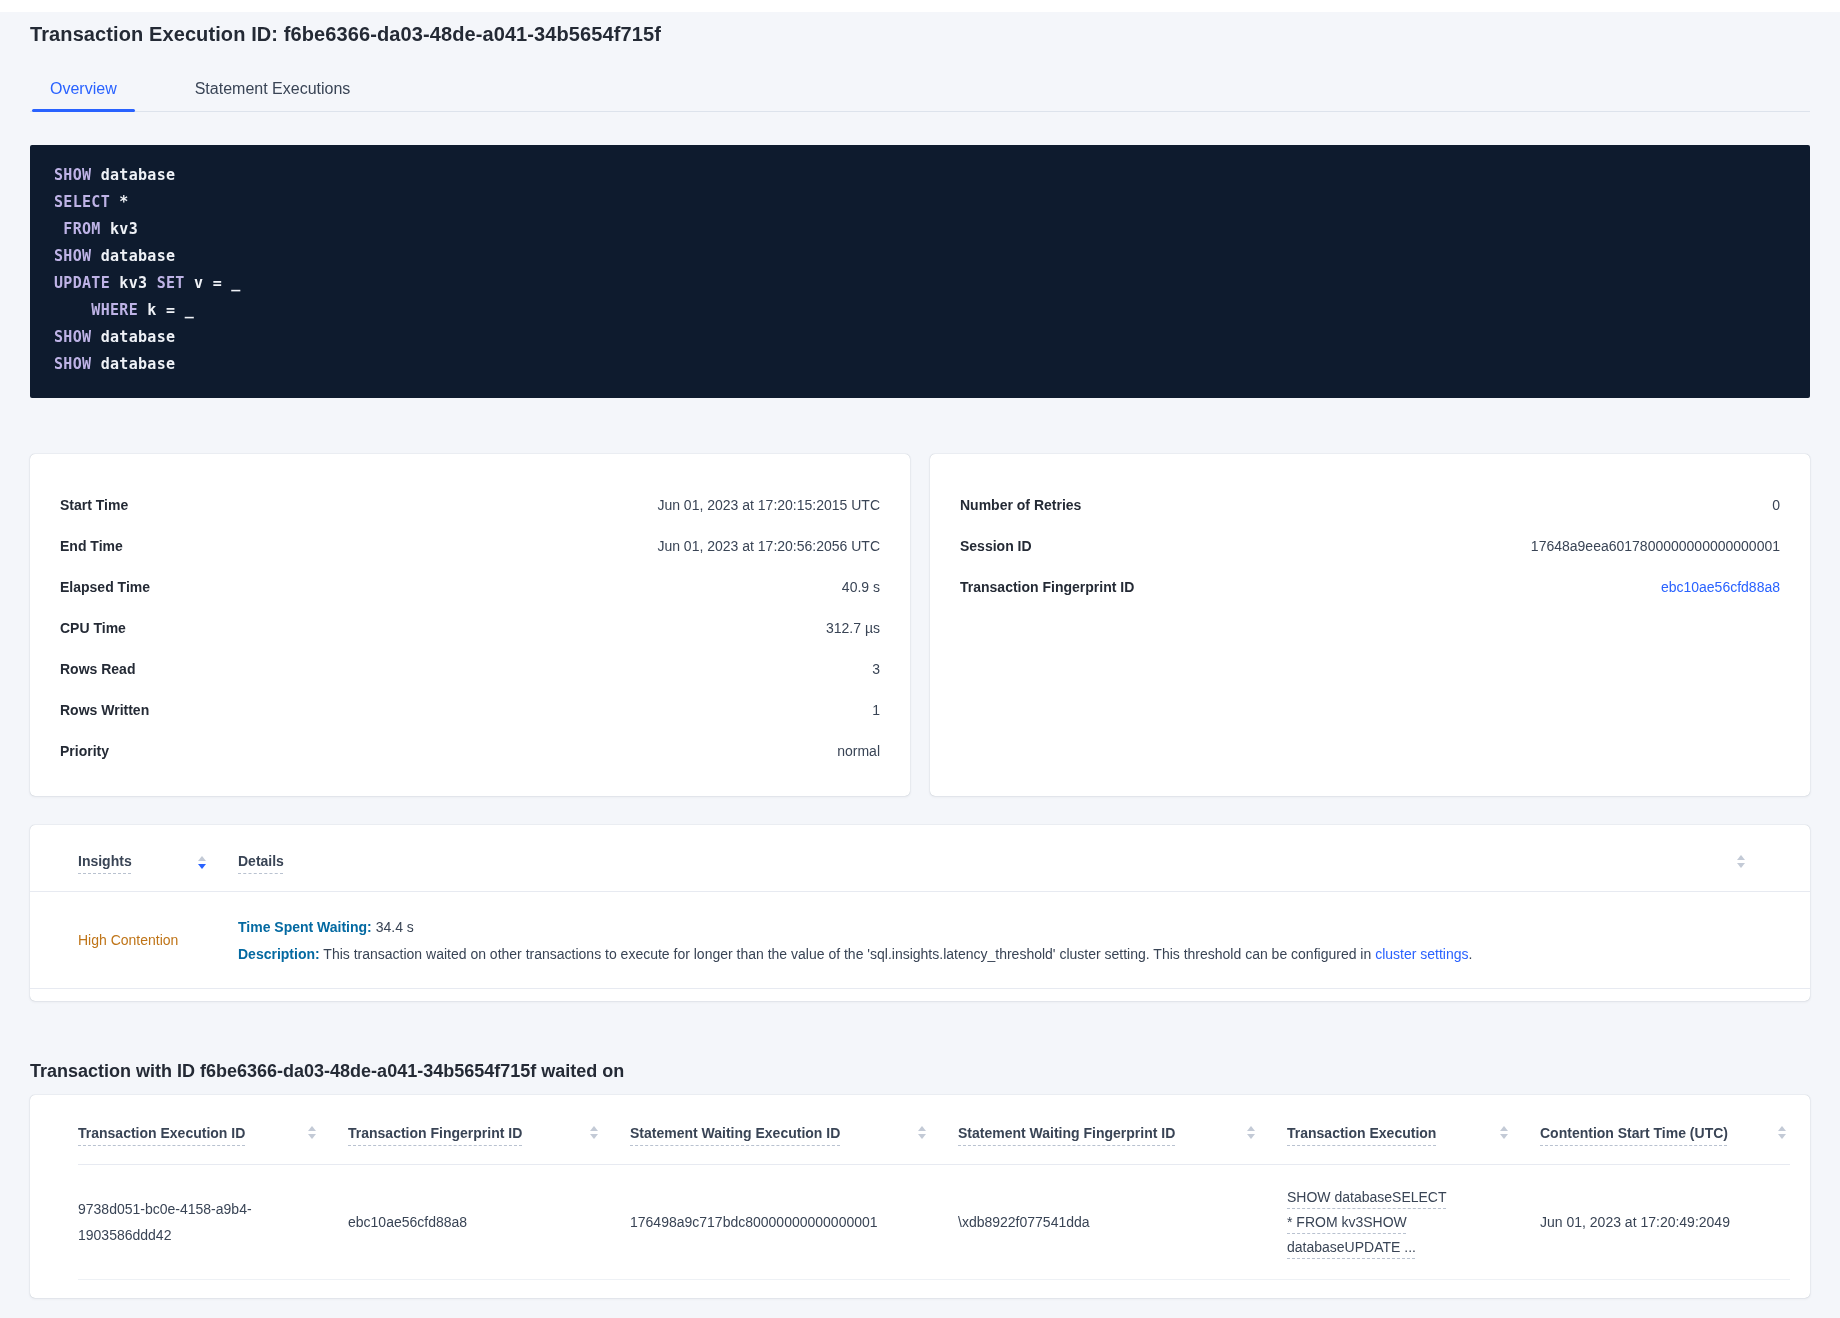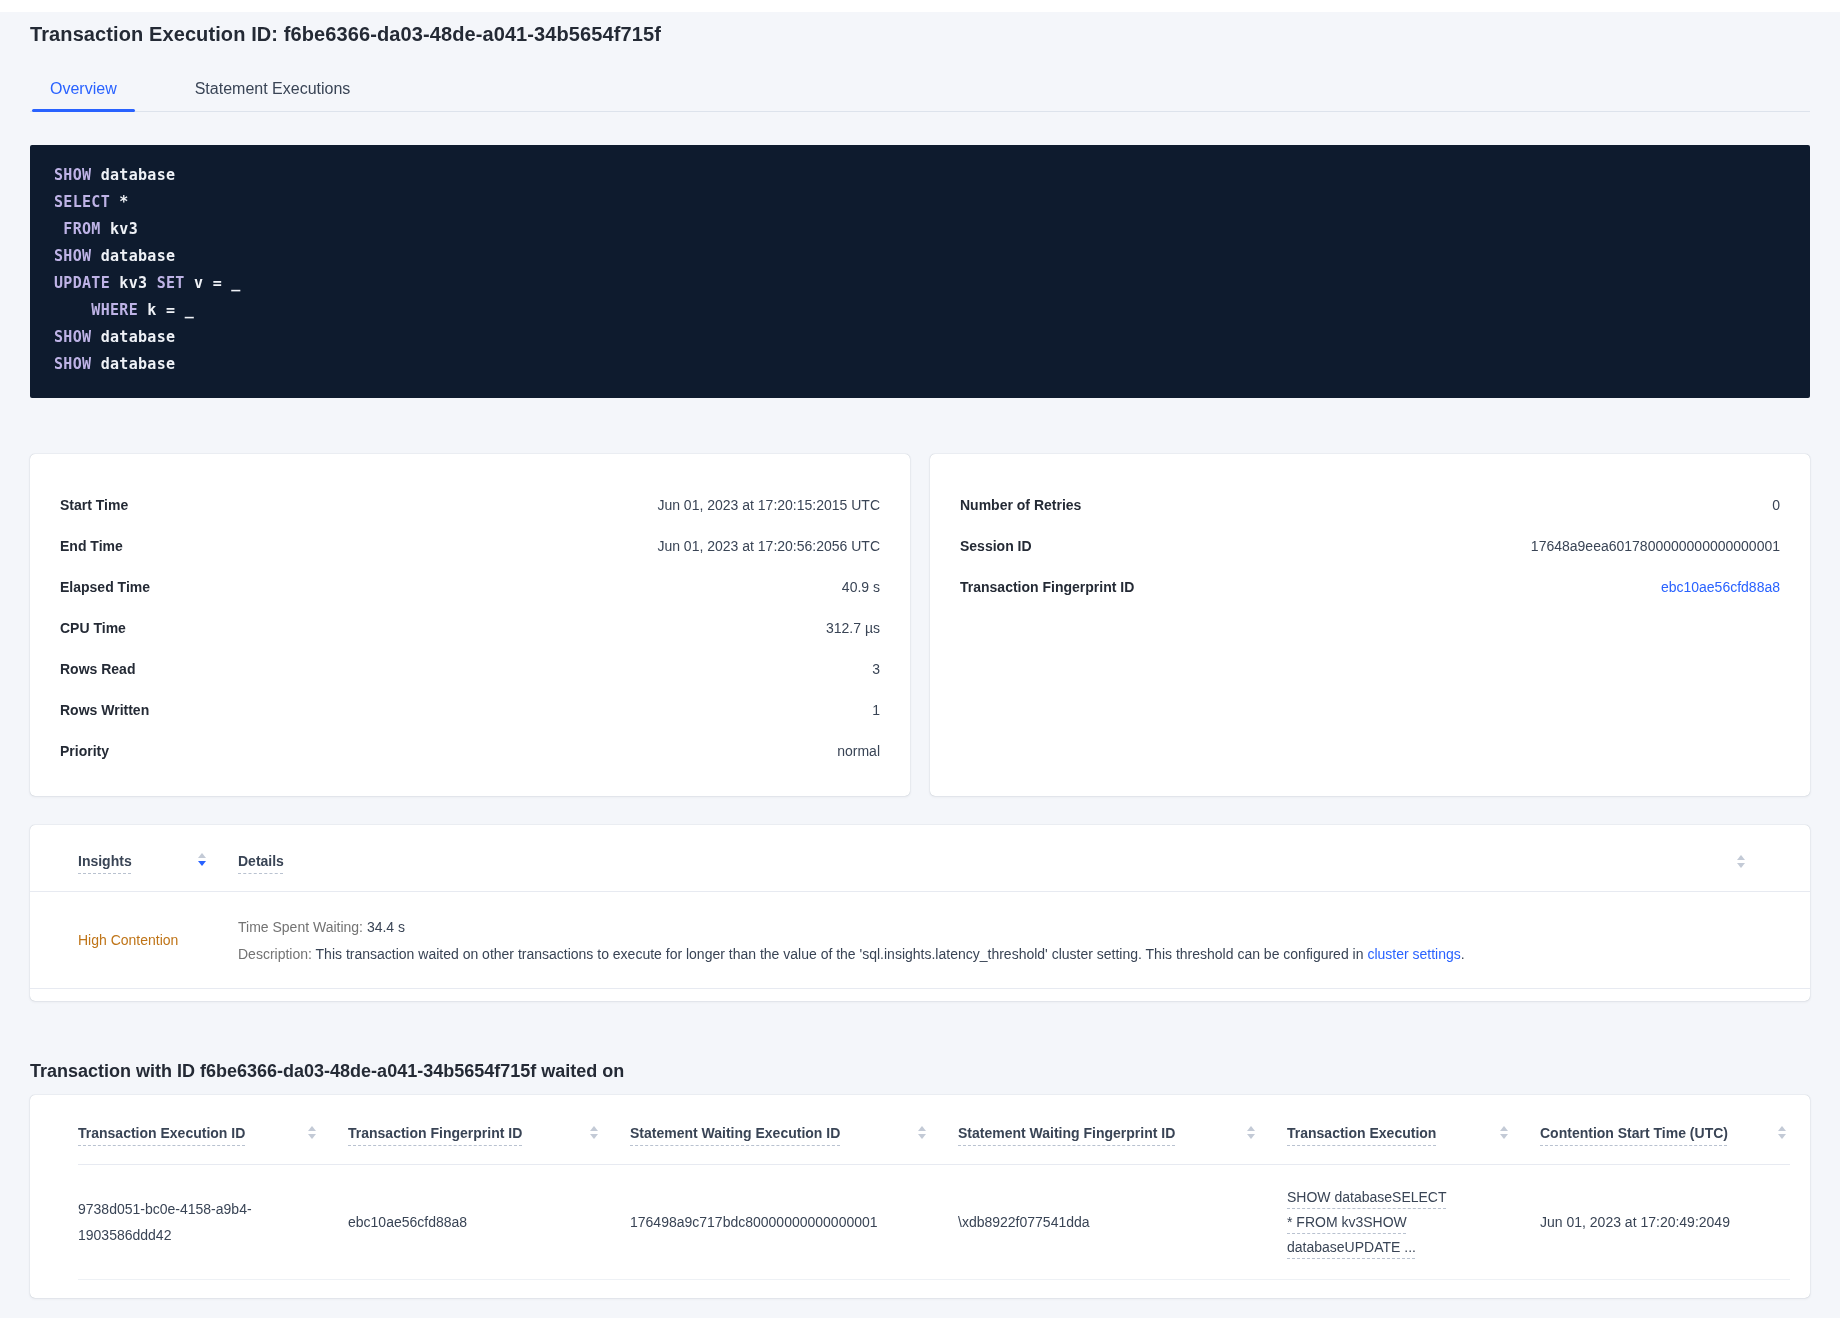--- a/index.html
+++ b/index.html
@@ -40,28 +40,28 @@
   .th-label{font-size:14px;font-weight:700;color:#394455;cursor:pointer;white-space:nowrap;
             text-decoration:underline dashed;text-decoration-color:#b9c2d0;
             text-underline-offset:7px;text-decoration-thickness:1px}
   .sorter{display:inline-flex;flex-direction:column;gap:3px;margin-left:auto;cursor:pointer}
   .tri-up{width:0;height:0;border-left:4px solid transparent;border-right:4px solid transparent;border-bottom:5px solid #c3cad6}
   .tri-down{width:0;height:0;border-left:4px solid transparent;border-right:4px solid transparent;border-top:5px solid #c3cad6}
   .tri-down.blue{border-top-color:#2962ff}
 
   .insights-card{margin-top:29px;height:176px;box-sizing:border-box}
   .ins-header{height:67px;display:flex;align-items:center;padding:6px 20px 0 48px;border-bottom:1px solid #e7eaf1;box-sizing:border-box}
-  .ins-col1{width:160px;flex:none;display:flex;align-items:flex-start}
+  .ins-col1{width:160px;flex:none;display:flex;align-items:flex-end}
   .ins-col1 .sorter{margin-right:32px}
   .ins-col2{flex:1;display:flex;align-items:center}
   .ins-col2 .sorter{margin-right:45px}
   .ins-body{height:97px;display:flex;align-items:center;padding:0 20px 0 48px;border-bottom:1px solid #e7eaf1;box-sizing:border-box}
   .insight-badge{color:#bf7417;font-size:14px}
   .ins-details{flex:1;display:flex;flex-direction:column;gap:7px;font-size:14px;color:#394455;line-height:20px}
-  .b{font-weight:400;color:#737373}
+  .b{font-weight:700;color:#0369a1}
   .link{color:#2962ff;cursor:pointer;text-decoration:none}
 
   .section-title{font-size:18px;font-weight:700;color:#242a35;margin:60px 0 0}
 
   .table-card{margin-top:13px;height:203px;box-sizing:border-box;padding:0 20px 0 48px}
   .tbl-header{height:70px;display:grid;grid-template-columns:270px 282px 328px 329px 253px 1fr;
               align-items:center;padding-top:6px;box-sizing:border-box;border-bottom:1px solid #e7eaf1}
   .tbl-header .th .sorter{margin-right:32px}
   .tbl-header .th.last .sorter{margin-right:4px}
   .tbl-row{height:114px;display:grid;grid-template-columns:270px 282px 328px 329px 253px 1fr;

